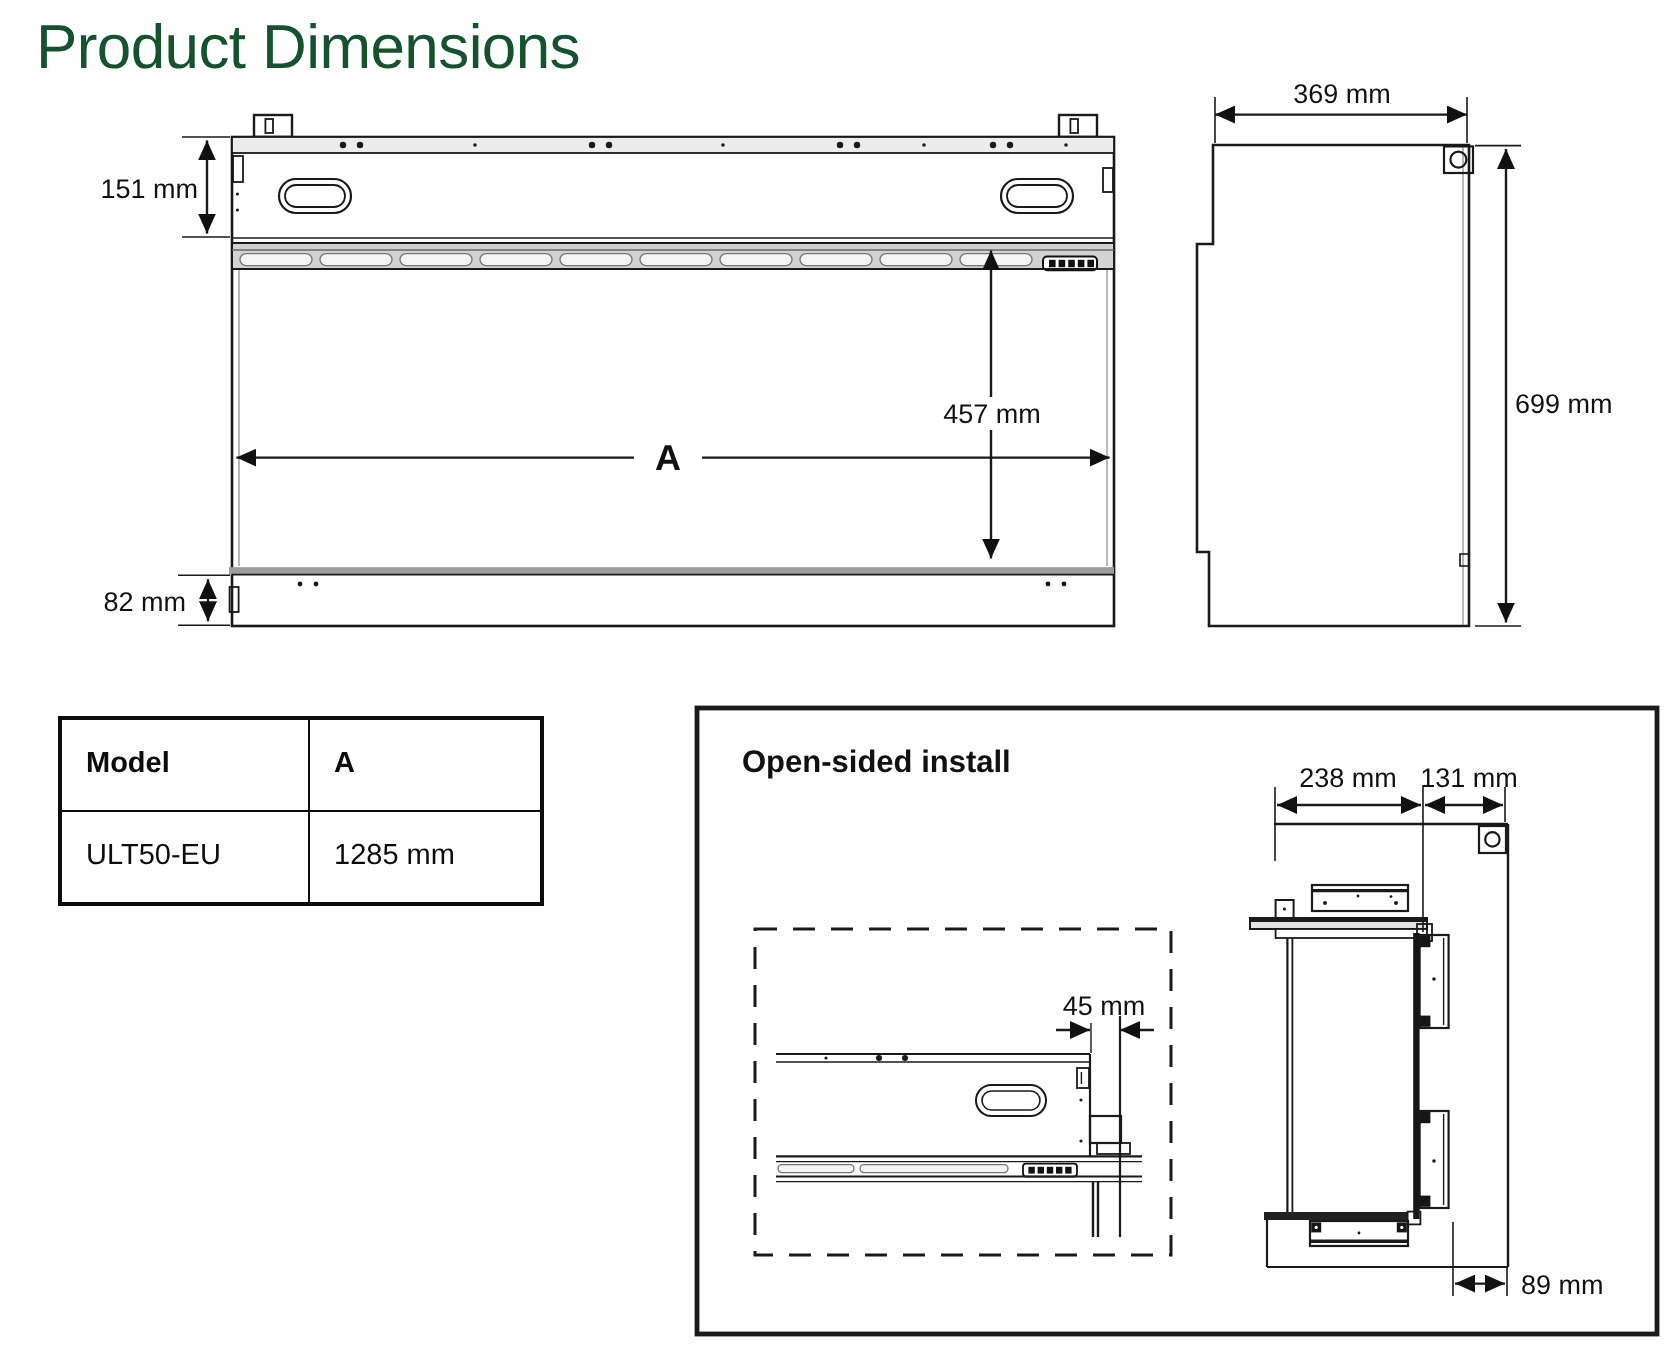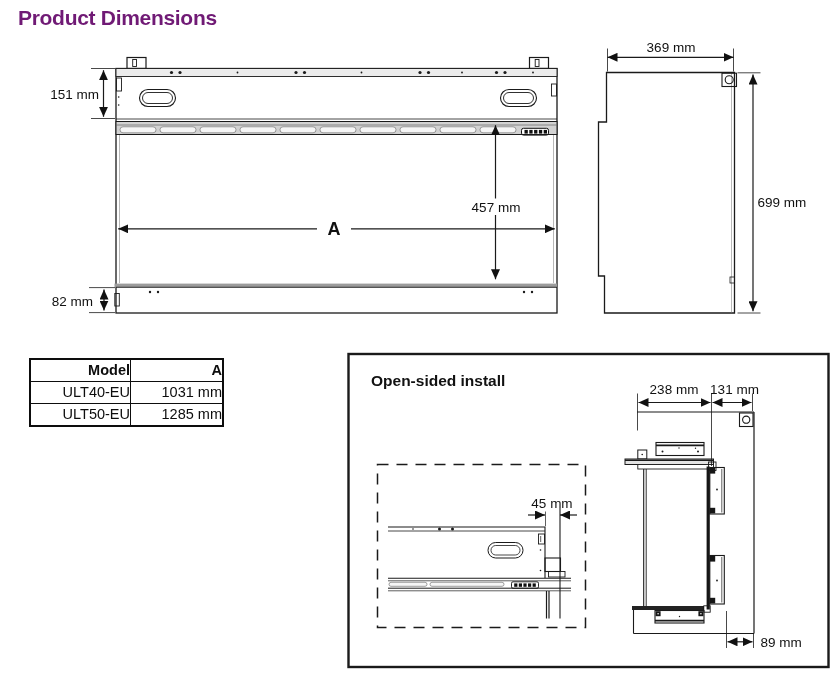--- a/index.html
+++ b/index.html
@@ -1,28 +1,28 @@
 <!DOCTYPE html>
 <html><head>
 <meta charset="utf-8">
 <style>
   html,body{margin:0;padding:0;background:#fff;}
   .page{position:relative;width:835px;height:675px;background:#fff;
         font-family:"Liberation Sans",sans-serif;overflow:hidden;color:#111;}
-  .page-title{position:absolute;left:18px;top:6px;margin:0;font-size:21px;
-        font-weight:bold;letter-spacing:-0.3px;color:#701a75;}
+  .page-title{position:absolute;left:18px;top:6px;margin:0;font-size:31px;
+        font-weight:normal;letter-spacing:-0.3px;color:#14532d;}
   svg.draw{position:absolute;left:0;top:0;}
   svg text{font-family:"Liberation Sans",sans-serif;fill:#111;}
   .dim-label{font-size:13.5px;}
   .big-label{font-size:18px;font-weight:bold;}
   .box-title{font-size:15.5px;font-weight:bold;}
   table.dims{position:absolute;left:29px;top:358px;border-collapse:collapse;
         font-size:14.5px;color:#0d0d0d;table-layout:fixed;}
-  table.dims th,table.dims td{border:1.4px solid #0d0d0d;text-align:right;
-        padding:0;height:20.9px;}
+  table.dims th,table.dims td{border:1.4px solid #0d0d0d;text-align:left;
+        padding:12px;height:20.9px;}
   table.dims{border:2px solid #0d0d0d;}
   table.dims th{font-weight:bold;}
   .col-model{width:99px;}
   .col-a{width:91px;}
 </style>
 </head>
 <body>
 
 <div class="page">
 
@@ -304,23 +304,19 @@
 
   <table class="dims">
     <thead>
       <tr>
         <th class="col-model">Model</th>
         <th class="col-a">A</th>
       </tr>
     </thead>
     <tbody>
       <tr>
-        <td>ULT40-EU</td>
-        <td>1031 mm</td>
-      </tr>
-      <tr>
         <td>ULT50-EU</td>
         <td>1285 mm</td>
       </tr>
     </tbody>
   </table>
 
 </div>
 
 </body></html>

